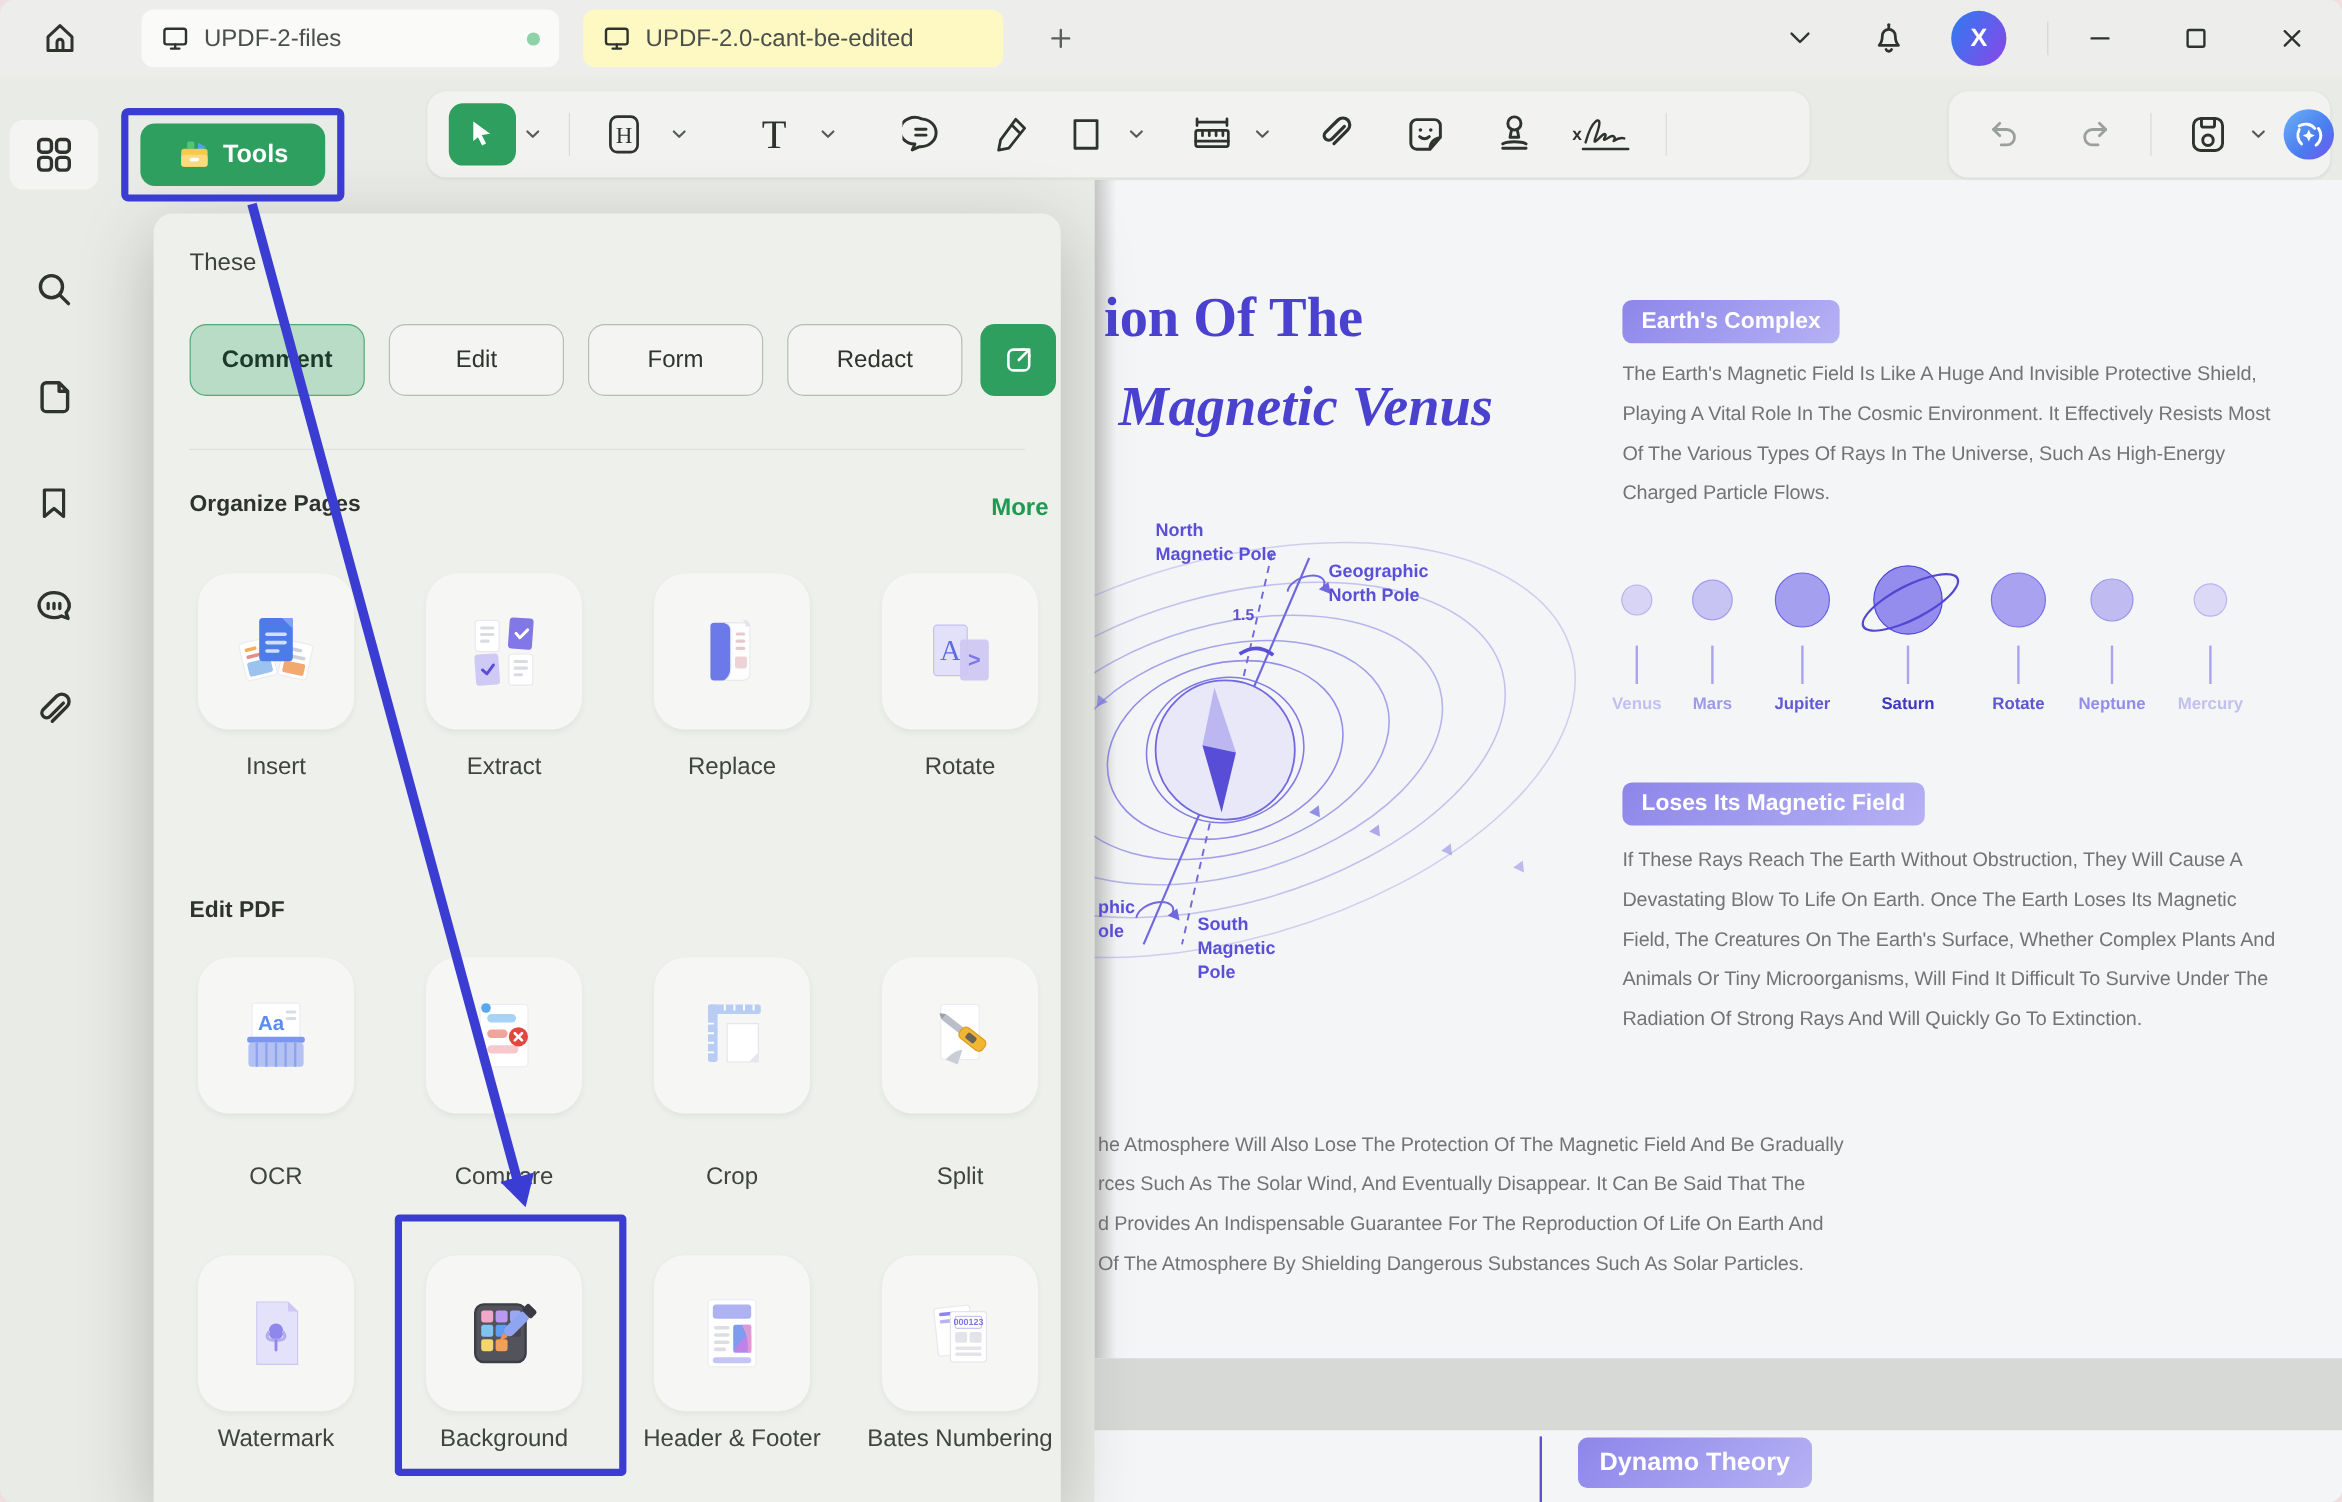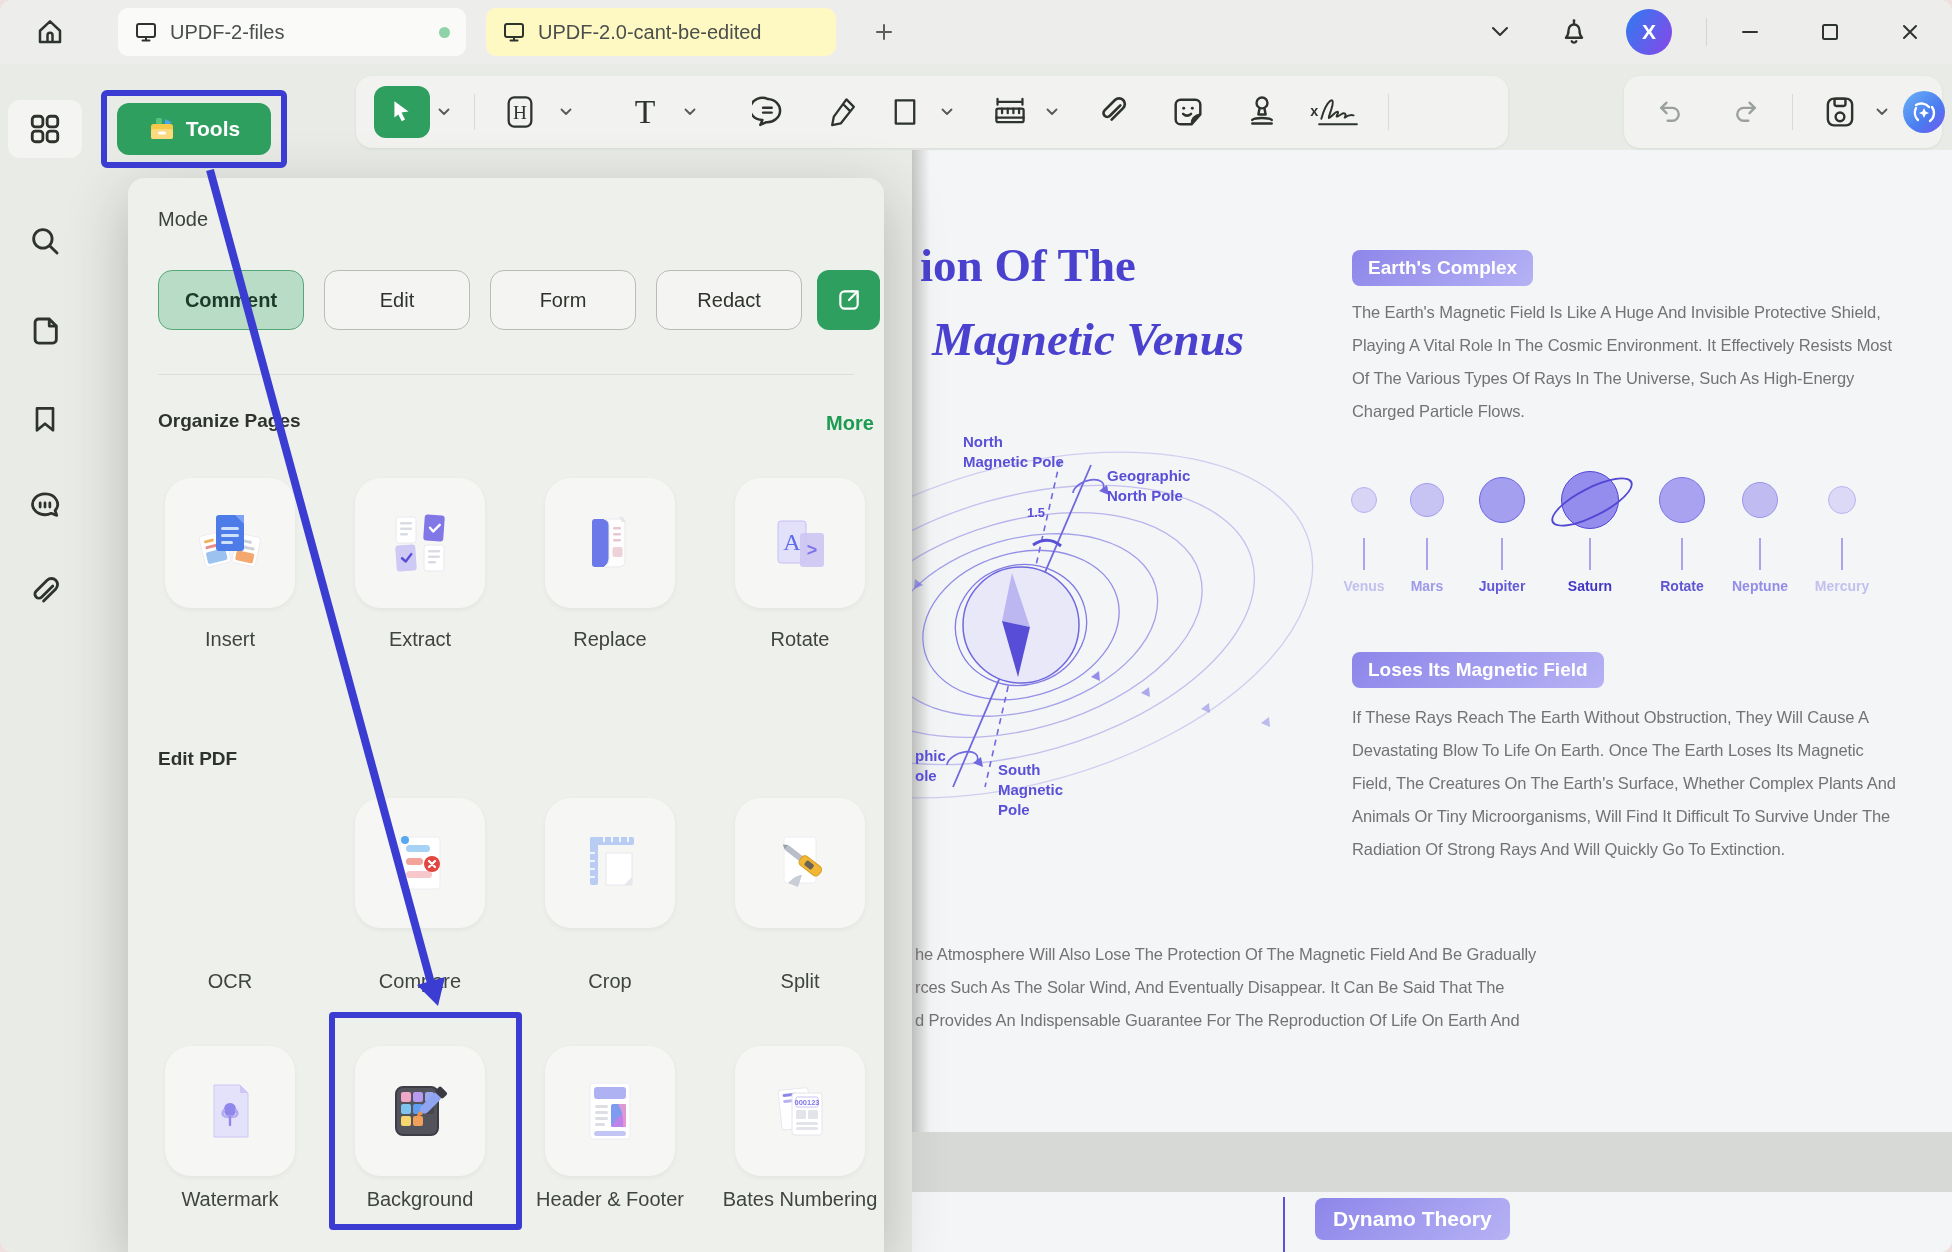--- a/index.html
+++ b/index.html
@@ -150,20 +150,21 @@
     <div class="badge" style="left:440px;top:502px;">Loses Its Magnetic Field</div>
     <div class="dline" style="left:440px;top:558px;">If These Rays Reach The Earth Without Obstruction, They Will Cause A</div>
     <div class="dline" style="left:440px;top:591px;">Devastating Blow To Life On Earth. Once The Earth Loses Its Magnetic</div>
     <div class="dline" style="left:440px;top:624px;">Field, The Creatures On The Earth's Surface, Whether Complex Plants And</div>
     <div class="dline" style="left:440px;top:657px;">Animals Or Tiny Microorganisms, Will Find It Difficult To Survive Under The</div>
     <div class="dline" style="left:440px;top:690px;">Radiation Of Strong Rays And Will Quickly Go To Extinction.</div>
 
     <div class="dline" style="left:3px;top:795px;">he Atmosphere Will Also Lose The Protection Of The Magnetic Field And Be Gradually</div>
     <div class="dline" style="left:3px;top:828px;">rces Such As The Solar Wind, And Eventually Disappear. It Can Be Said That The</div>
     <div class="dline" style="left:3px;top:861px;">d Provides An Indispensable Guarantee For The Reproduction Of Life On Earth And</div>
+    <div class="dline" style="left:3px;top:894px;">Of The Atmosphere By Shielding Dangerous Substances Such As Solar Particles.</div>
   </div>
 
   <div class="abs" style="left:912px;top:1132px;width:1040px;height:60px;background:#d7d9d6;z-index:0;"></div>
   <div class="page abs" style="top:1192px;height:60px;">
     <div class="abs" style="left:371px;top:5px;width:2px;height:55px;background:#5c50d8;"></div>
     <div class="badge" style="left:403px;top:6px;font-size:21px;padding:9px 18px;">Dynamo Theory</div>
   </div>
 
   <div id="topbar" class="abs">
     <div class="abs winbtn" style="left:28px;top:12px;">
@@ -415,21 +416,21 @@
           <path d="M14 15 a10 10 0 0 1 13 2"></path>
           <path d="M30 17 a10 10 0 0 1 -2 14"></path>
           <path d="M16 30 a10 10 0 0 1 -2 -12"></path>
         </g>
         <path d="M22 18 l1.6 3.4 3.4 1.6 -3.4 1.6 -1.6 3.4 -1.6 -3.4 -3.4 -1.6 3.4 -1.6 Z" fill="#fff"></path>
       </svg>
     </div>
   </div>
 
   <div id="panel" class="abs">
-    <div class="abs ptitle" style="left:30px;top:30px;font-weight:400;color:#3c413c;font-size:20px;">Mode</div>
+    <div class="abs ptitle" style="left:30px;top:30px;font-weight:400;color:#3c413c;font-size:20px;">These</div>
 
     <div class="modebtn active" style="left:30px;">
         <span>Comment</span>
       </div>
     <div class="modebtn" style="left:196px;">
         <span>Edit</span>
       </div>
     <div class="modebtn" style="left:362px;">
         <span>Form</span>
       </div>
@@ -511,20 +512,33 @@
         <rect x="10" y="10" width="28" height="42" rx="3" fill="#e3e0fa" stroke="#c6bef4"></rect>
         <text x="24" y="39" text-anchor="middle" font-family="Liberation Serif, serif" font-size="24" fill="#5b6be8">A</text>
         <rect x="32" y="22" width="24" height="34" rx="3" fill="#cdc7f3" opacity="0.92"></rect>
         <text x="44" y="45" text-anchor="middle" font-family="Liberation Sans, sans-serif" font-weight="700" font-size="18" fill="#7e76e8">&gt;</text>
       </svg>
     </div>
     <div class="tlabel" style="left:587px;top:448px;">Rotate</div>
 
     <div class="abs ptitle" style="left:30px;top:570px;">Edit PDF</div>
 
+    <div class="tile" style="left:37px;top:620px;">
+      <svg width="64" height="64" viewBox="0 0 64 64">
+        <rect x="12" y="5" width="40" height="30" rx="2.5" fill="#fff" stroke="#ececf2"></rect>
+        <text x="17" y="27" font-family="Liberation Sans, sans-serif" font-weight="700" font-size="17" fill="#5b8af0">Aa</text>
+        <rect x="40" y="11" width="9" height="2.6" rx="1.3" fill="#d9dce2"></rect>
+          <rect x="40" y="16.5" width="9" height="2.6" rx="1.3" fill="#d9dce2"></rect>
+        <rect x="8" y="33" width="48" height="5" rx="2" fill="#7d96ee"></rect>
+        <rect x="9" y="38" width="46" height="20" rx="3" fill="#b3c2f3"></rect>
+        <g stroke="#8fa3ec" stroke-width="2">
+            <path d="M16 38 v20 M24 38 v20 M32 38 v20 M40 38 v20 M48 38 v20"></path>
+          </g>
+      </svg>
+    </div>
     <div class="tlabel" style="left:17px;top:790px;">OCR</div>
 
     <div class="tile" style="left:227px;top:620px;">
       <svg width="64" height="64" viewBox="0 0 64 64">
         <rect x="12" y="6" width="40" height="52" rx="3" fill="#fff" stroke="#ececf2"></rect>
         <circle cx="17" cy="9" r="4" fill="#57a8f0"></circle>
         <rect x="18" y="14" width="24" height="7" rx="3.5" fill="#a6d2f5"></rect>
         <rect x="18" y="27" width="17" height="7" rx="3.5" fill="#f2a49b"></rect>
         <rect x="18" y="40" width="26" height="7" rx="3.5" fill="#f6c7cb"></rect>
         <circle cx="44" cy="33" r="8" fill="#e3453f"></circle>

